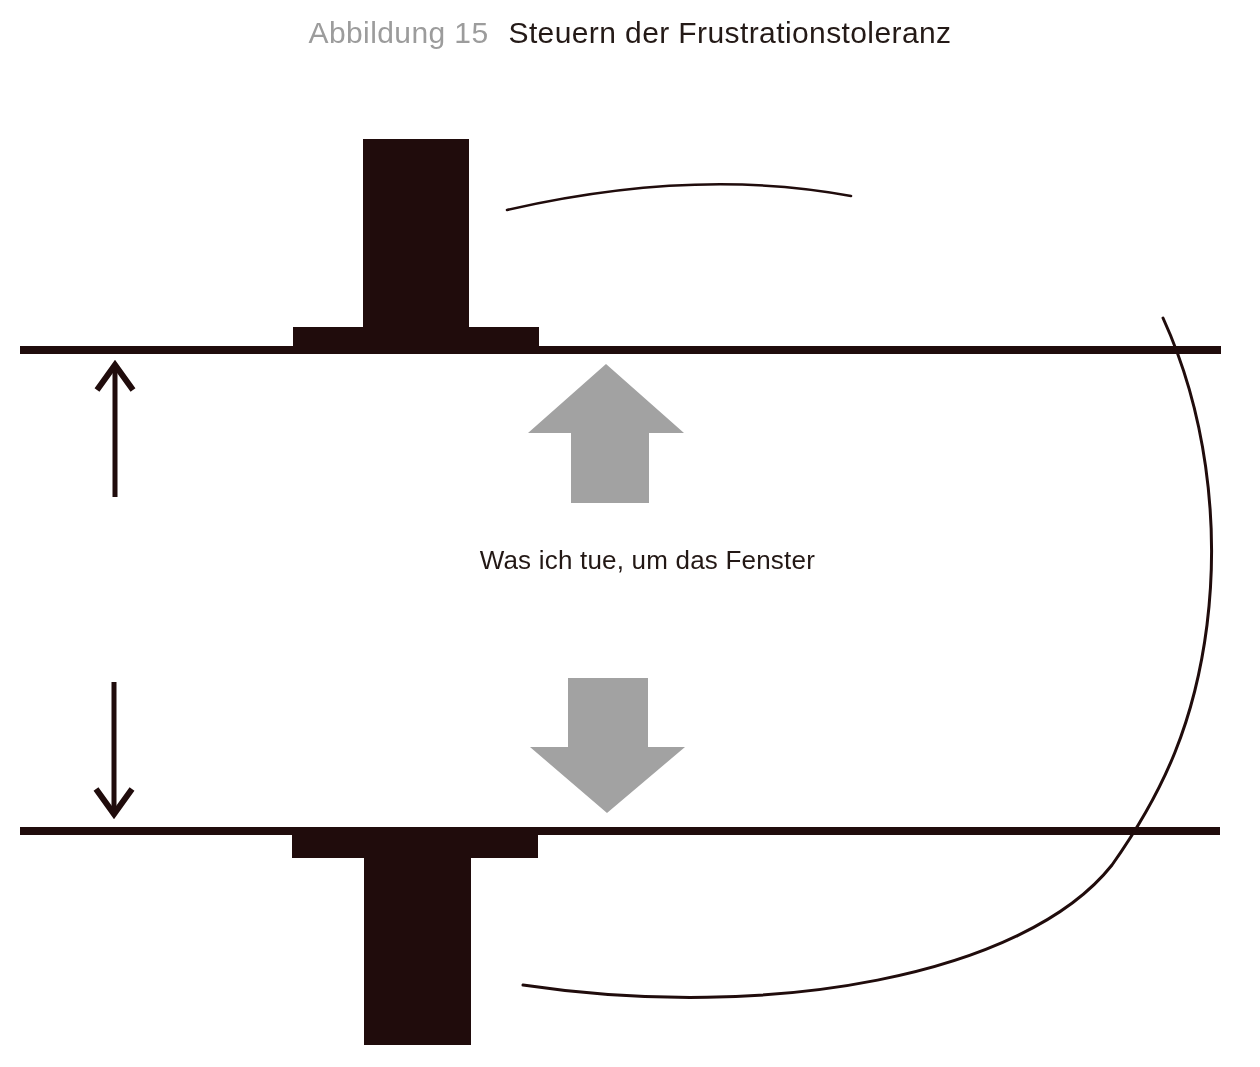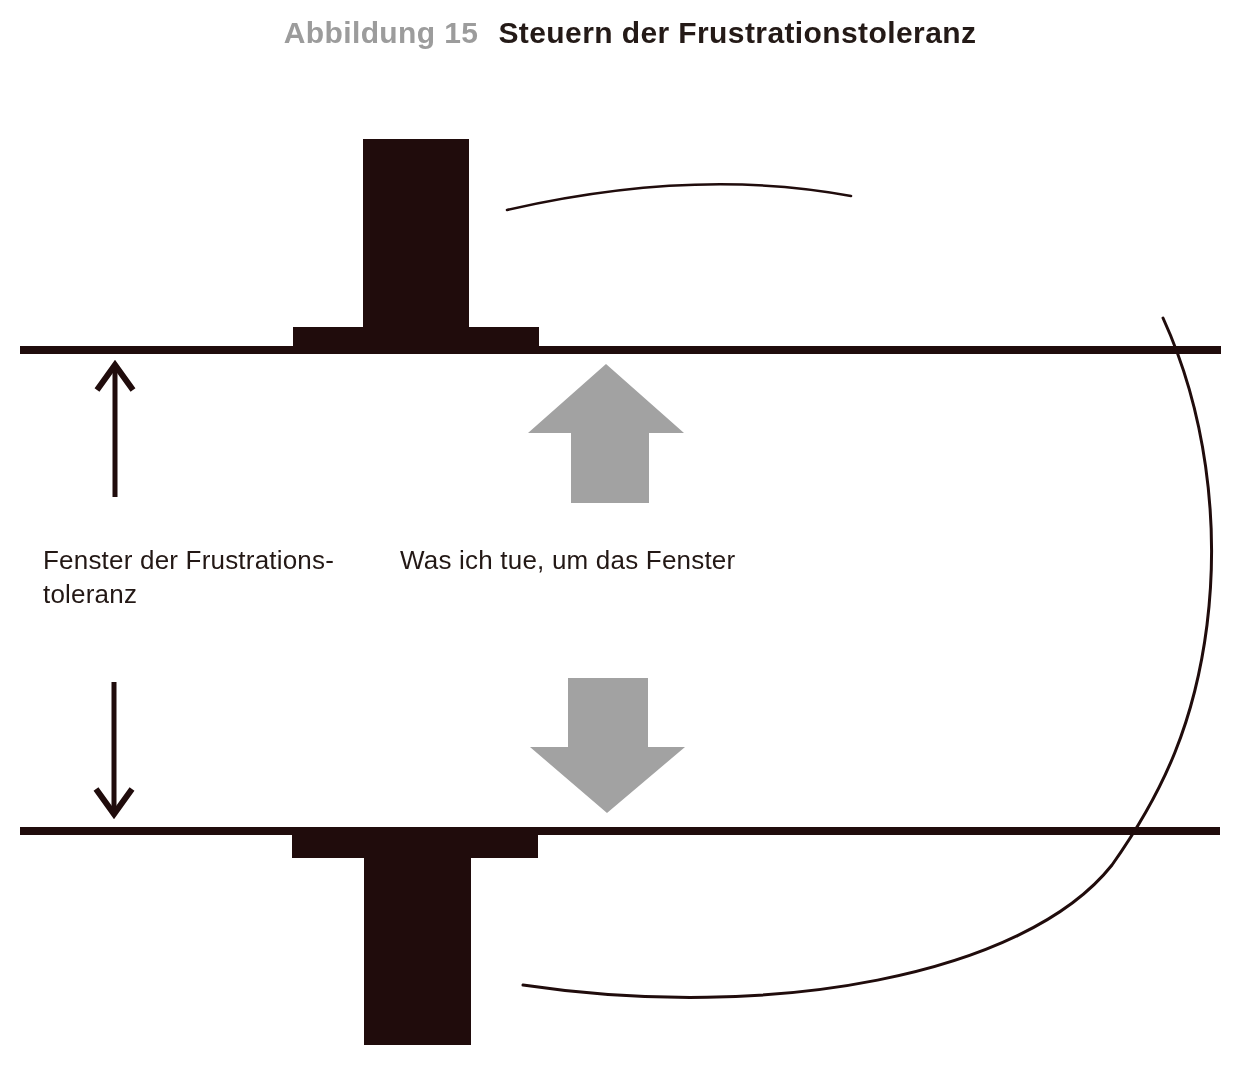--- a/index.html
+++ b/index.html
@@ -15,21 +15,21 @@
     overflow: hidden;
     font-family: "Liberation Sans", sans-serif;
   }
   .figure-title {
     position: absolute;
     top: 16px;
     left: 0;
     width: 100%;
     text-align: center;
     font-size: 30px;
-    font-weight: bold;
+    font-weight: normal;
     letter-spacing: 0.4px;
     white-space: nowrap;
   }
   .figure-title .fig-label {
     color: #9c9c9c;
     margin-right: 20px;
   }
   .figure-title .fig-heading {
     color: #241a17;
   }
@@ -47,21 +47,21 @@
   }
   .anno-window {
     left: 43px;
     top: 543px;
     text-align: left;
   }
   .anno-actions {
     left: 400px;
     top: 543px;
     width: 415px;
-    text-align: left;
+    text-align: right;
   }
   .anno-factors {
     left: 893px;
     top: 186px;
     text-align: left;
   }
 </style>
 </head>
 <body>
 
@@ -95,24 +95,20 @@
     </g>
     <g>
       <line x1="114" y1="682" x2="114" y2="811" stroke-width="5" stroke="#200c0c"></line>
       <polyline points="96,789 114,814 132,789" fill="none" stroke-width="6" stroke="#200c0c"></polyline>
     </g>
 
     <path d="M 507 210 Q 695 167 851 196" fill="none" stroke-width="2.6" stroke-linecap="round" stroke="#200c0c"></path>
     <path d="M 1163 318 C 1205 410 1220 520 1207 625 C 1195 720 1165 790 1112 865 C 1025 975 770 1022 523 985" fill="none" stroke-width="3" stroke-linecap="round" stroke="#200c0c"></path>
   </svg>
 
-  <div class="anno anno-window">
-    <div>Fenster der Frustrations-</div>
-    <div>toleranz</div>
-  </div>
 
   <div class="anno anno-actions">
     <div>Was ich tue, um das Fenster</div>
   </div>
 
   <div class="anno anno-factors">
   </div>
 
 </div>
 

